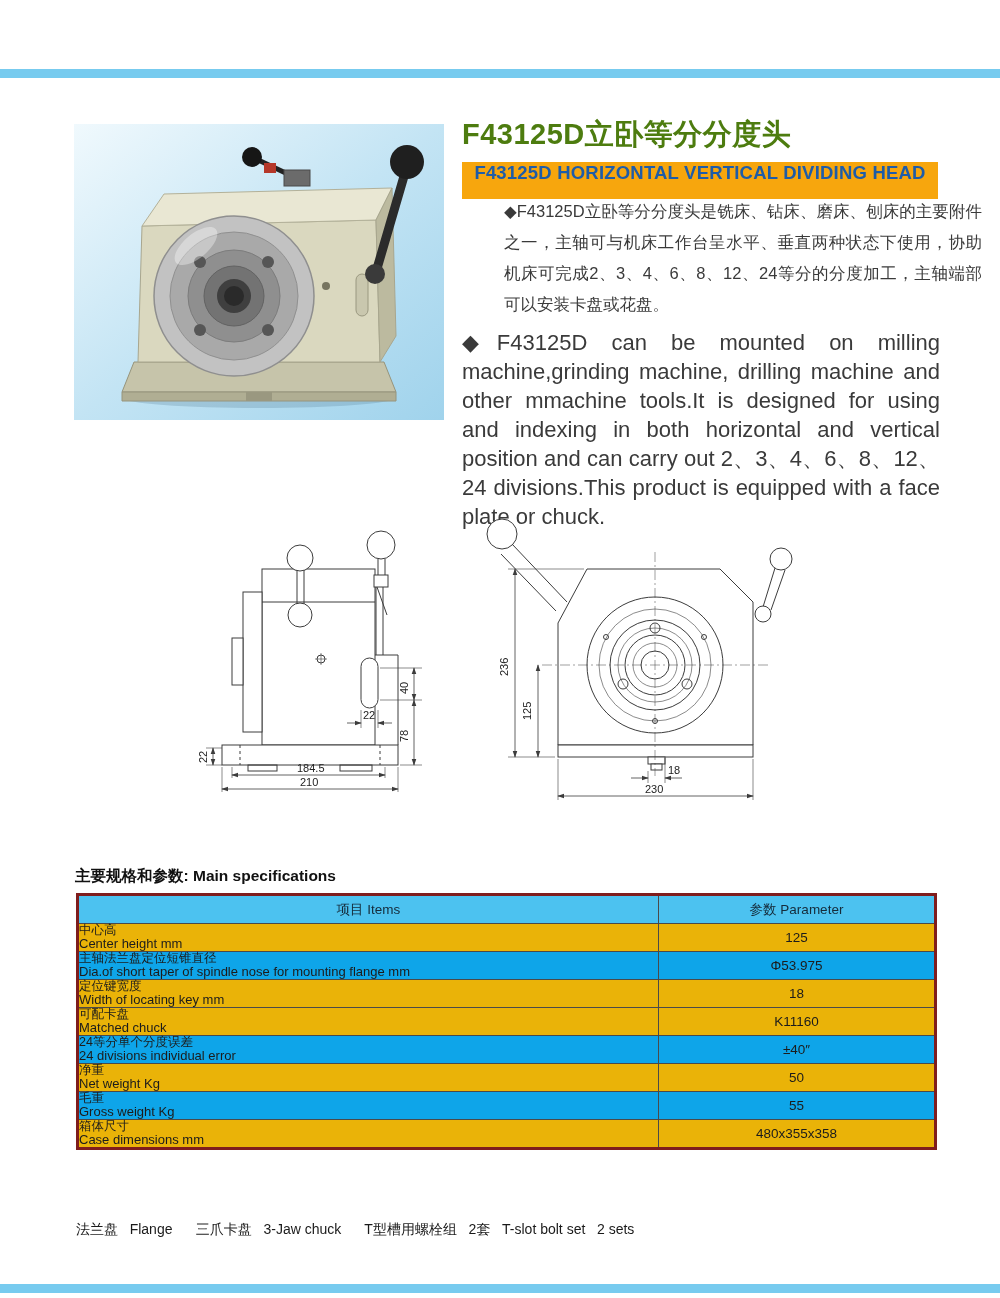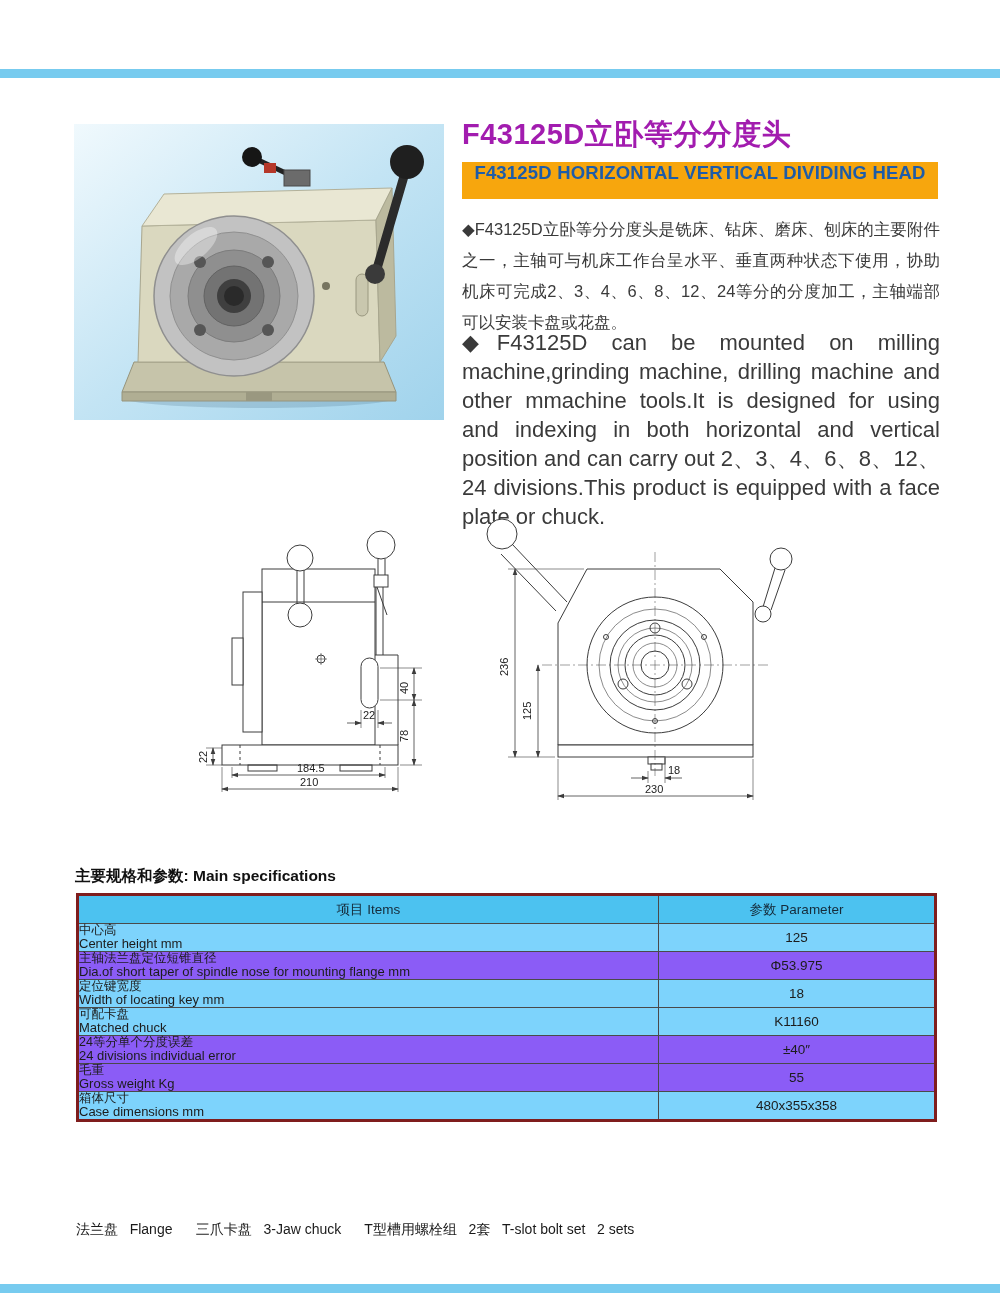--- a/index.html
+++ b/index.html
@@ -5,48 +5,48 @@
   html,body{margin:0;padding:0;background:#ffffff;}
   .page{position:relative;width:1000px;height:1298px;background:#fff;overflow:hidden;
         font-family:"Liberation Sans", sans-serif;color:#333;}
   .topbar{position:absolute;left:0;top:69px;width:1000px;height:9px;background:#77cbef;}
   .bottombar{position:absolute;left:0;top:1284px;width:1000px;height:9px;background:#77cbef;}
 
   .photo{position:absolute;left:74px;top:124px;width:370px;height:296px;}
   .photo svg{display:block;}
 
   .title{position:absolute;left:462px;top:115px;width:478px;
-         font-size:29px;font-weight:bold;color:#a21caf;letter-spacing:0.5px;}
+         font-size:29px;font-weight:bold;color:#4d7c0f;letter-spacing:0.5px;}
   .banner{position:absolute;left:462px;top:162px;width:476px;height:37px;background:#f7a60d;
           display:flex;align-items:flex-start;justify-content:center;}
   .banner span{font-size:18.5px;font-weight:bold;color:#1e5ca8;letter-spacing:0.2px;}
 
   .desc{position:absolute;left:462px;width:478px;margin:0;text-align:justify;color:#3a3a3a;}
-  .desc.cn{top:214px;font-size:16.5px;line-height:31px;}
+  .desc.cn{top:196px;font-size:16.5px;line-height:31px;margin-left:42px;}
   .desc.en{top:328px;font-size:22px;line-height:29px;}
 
   .sketch-heading{position:absolute;left:0;top:460px;width:1000px;text-align:center;
                   font-size:17.5px;font-weight:bold;color:#2a65ba;}
 
   .drawing{position:absolute;}
   .drawing.side{left:180px;top:520px;}
   .drawing.front{left:470px;top:510px;}
   .drawing text{font-size:11px;fill:#222;font-family:"Liberation Sans",sans-serif;}
 
   .specs-heading{position:absolute;left:75px;top:866px;font-size:15.5px;font-weight:bold;color:#111;}
 
   table.specs{position:absolute;left:76px;top:893px;width:858px;border-collapse:collapse;
               border:3px solid #7f1d1d;table-layout:fixed;}
   table.specs col.c1{width:581px;}
   table.specs col.c2{width:277px;}
   table.specs th,table.specs td{border:1px solid #4a4a4a;padding:0;}
   table.specs th{height:27px;background:#4cc2f0;font-weight:normal;font-size:13.5px;color:#152b3a;
                  text-align:center;}
-  table.specs td{height:27px;background:#7dd3fc;vertical-align:middle;}
-  table.specs tr.alt td{background:#8b5cf6;}
+  table.specs td{height:27px;background:#eab308;vertical-align:middle;}
+  table.specs tr.alt td{background:#0ea5e9;}
   td.item{padding:1px 0 1px 8px;}
   td.item .cn{font-size:12.5px;line-height:13px;color:#1c1c1c;}
   td.item .en{font-size:13px;line-height:14px;color:#1c1c1c;}
   td.val{text-align:center;font-size:13.5px;color:#1c1c1c;}
 
   .notes{position:absolute;left:76px;top:1178px;font-size:14px;color:#1a1a1a;line-height:20.5px;
          white-space:pre-wrap;}
 </style>
 </head>
 <body>
@@ -279,20 +279,27 @@
           </td>
           <td class="val">K11160</td>
         </tr>
         <tr class="alt">
           <td class="item">
             <div class="cn">24等分单个分度误差</div>
             <div class="en">24 divisions individual error</div>
           </td>
           <td class="val">±40″</td>
         </tr>
+        <tr>
+          <td class="item">
+            <div class="cn">净重</div>
+            <div class="en">Net weight Kg</div>
+          </td>
+          <td class="val">50</td>
+        </tr>
         <tr class="alt">
           <td class="item">
             <div class="cn">毛重</div>
             <div class="en">Gross weight Kg</div>
           </td>
           <td class="val">55</td>
         </tr>
         <tr>
           <td class="item">
             <div class="cn">箱体尺寸</div>

